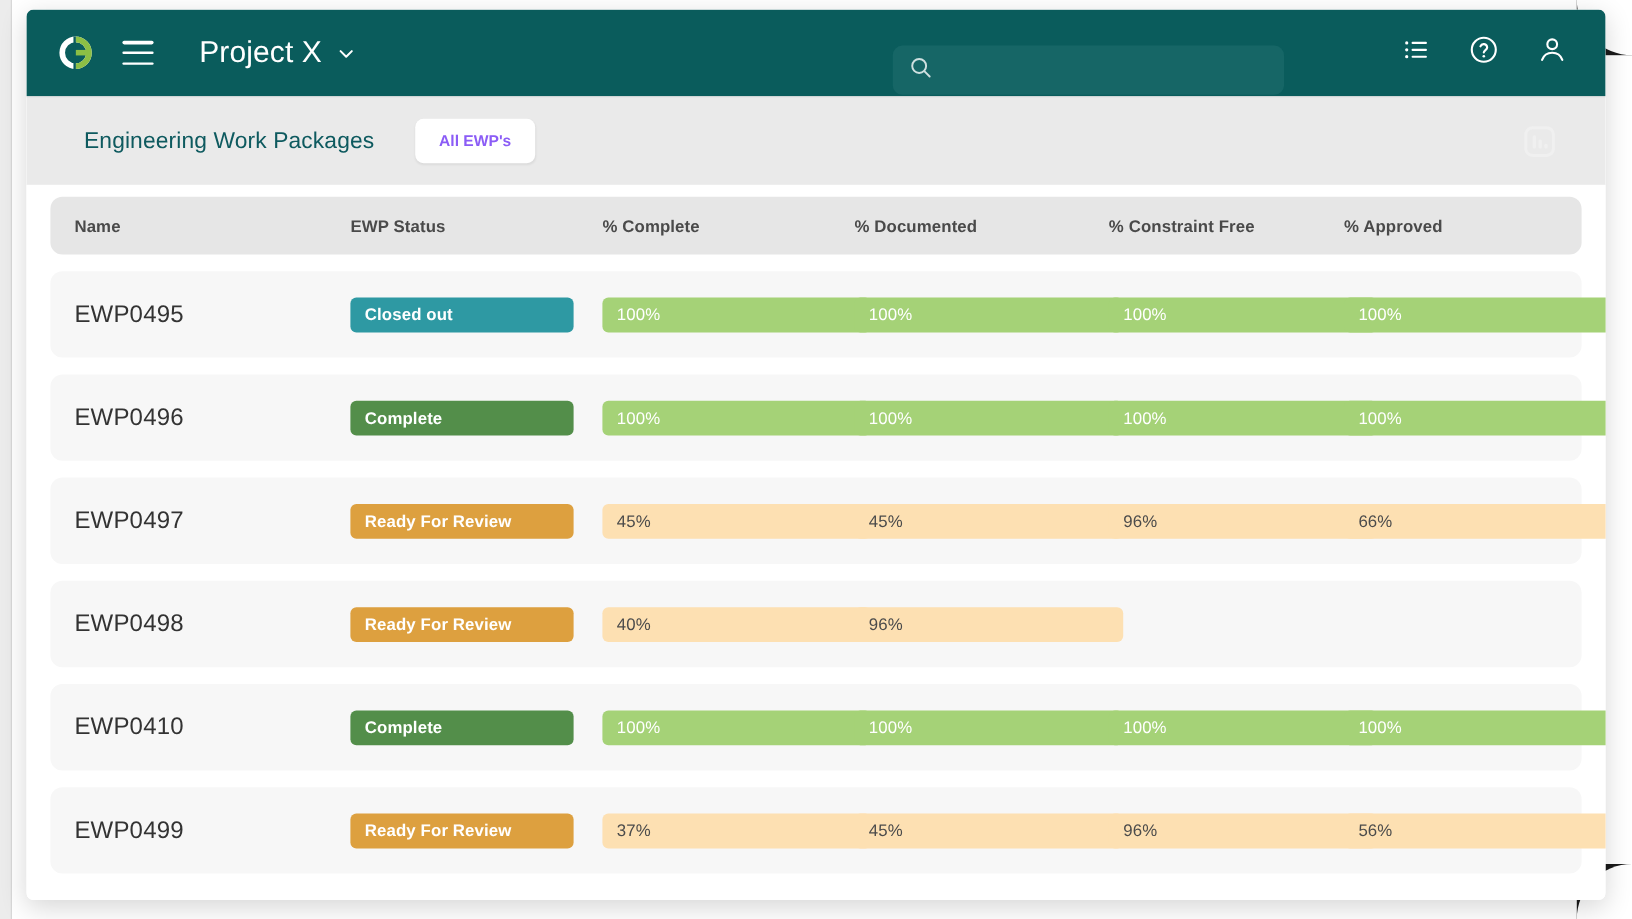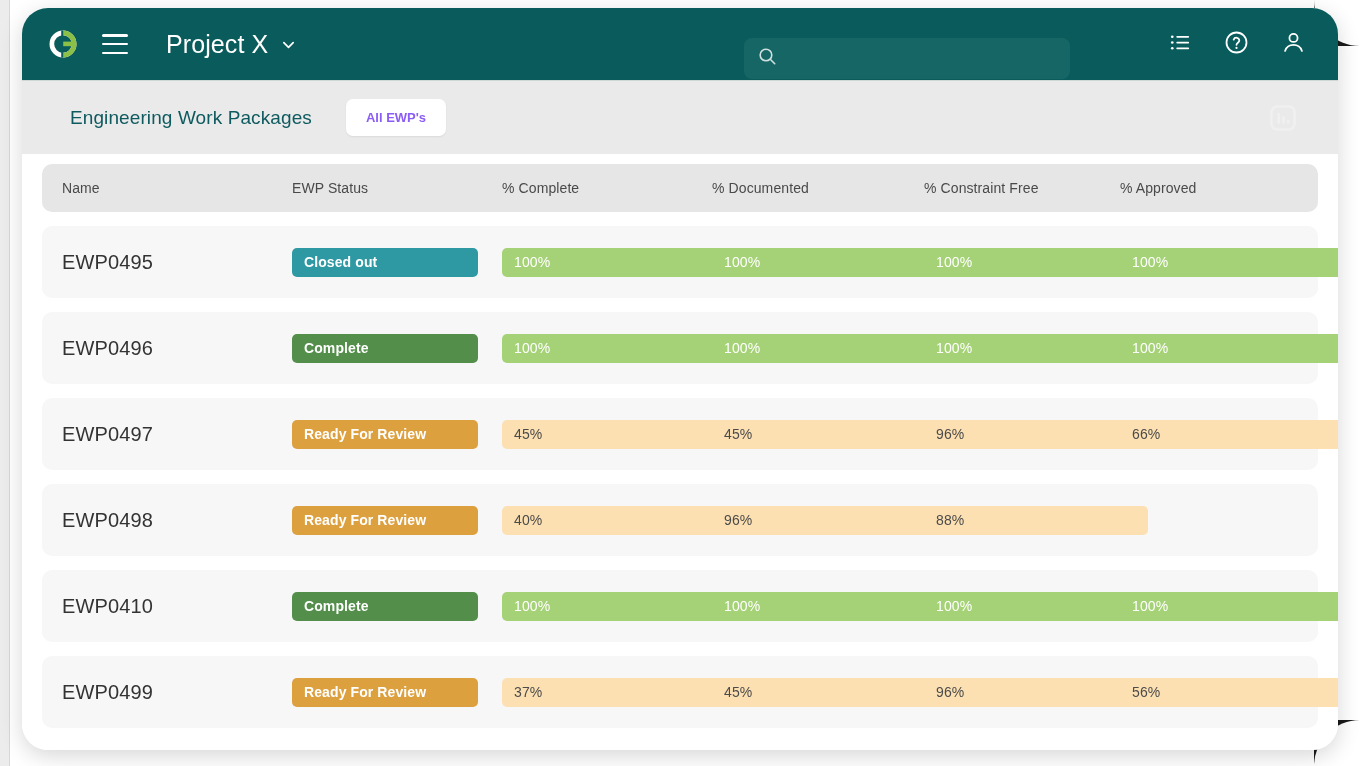--- a/index.html
+++ b/index.html
@@ -56,21 +56,21 @@
   }
 
   
   .device {
     position: absolute;
     left: 22px;
     top: 8px;
     width: 1316px;
     height: 742px;
     background: #ffffff;
-    border-radius: 26px;
+    border-radius: 6px;
     box-shadow: 0 6px 22px rgba(0,0,0,0.16);
     overflow: hidden;
     z-index: 2;
   }
 
   
   .topbar {
     position: relative;
     height: 72px;
     background: #0a5c5c;
@@ -208,21 +208,21 @@
   .table-head {
     background: #e6e6e6;
     border-radius: 10px;
     height: 48px;
     padding: 0 0 0 20px;
     margin-bottom: 14px;
   }
   .th {
     font-size: 14px;
     color: #4a4a4a;
-    font-weight: 400;
+    font-weight: 700;
     letter-spacing: 0.1px;
   }
 
   .table-row {
     background: #f7f7f7;
     border-radius: 10px;
     height: 72px;
     padding: 0 0 0 20px;
     margin-bottom: 14px;
   }
@@ -383,21 +383,20 @@
           <div class="pct low">45%</div>
           <div class="pct low">45%</div>
           <div class="pct low">96%</div>
           <div class="pct low">66%</div>
         </div>
         <div class="row-grid table-row">
           <div class="cell-name">EWP0498</div>
           <div class="badge" style="background: rgb(221, 160, 63);">Ready For Review</div>
           <div class="pct low">40%</div>
           <div class="pct low">96%</div>
-          <div class="pct low">88%</div>
         </div>
         <div class="row-grid table-row">
           <div class="cell-name">EWP0410</div>
           <div class="badge" style="background: rgb(83, 142, 74);">Complete</div>
           <div class="pct high">100%</div>
           <div class="pct high">100%</div>
           <div class="pct high">100%</div>
           <div class="pct high">100%</div>
         </div>
         <div class="row-grid table-row">

